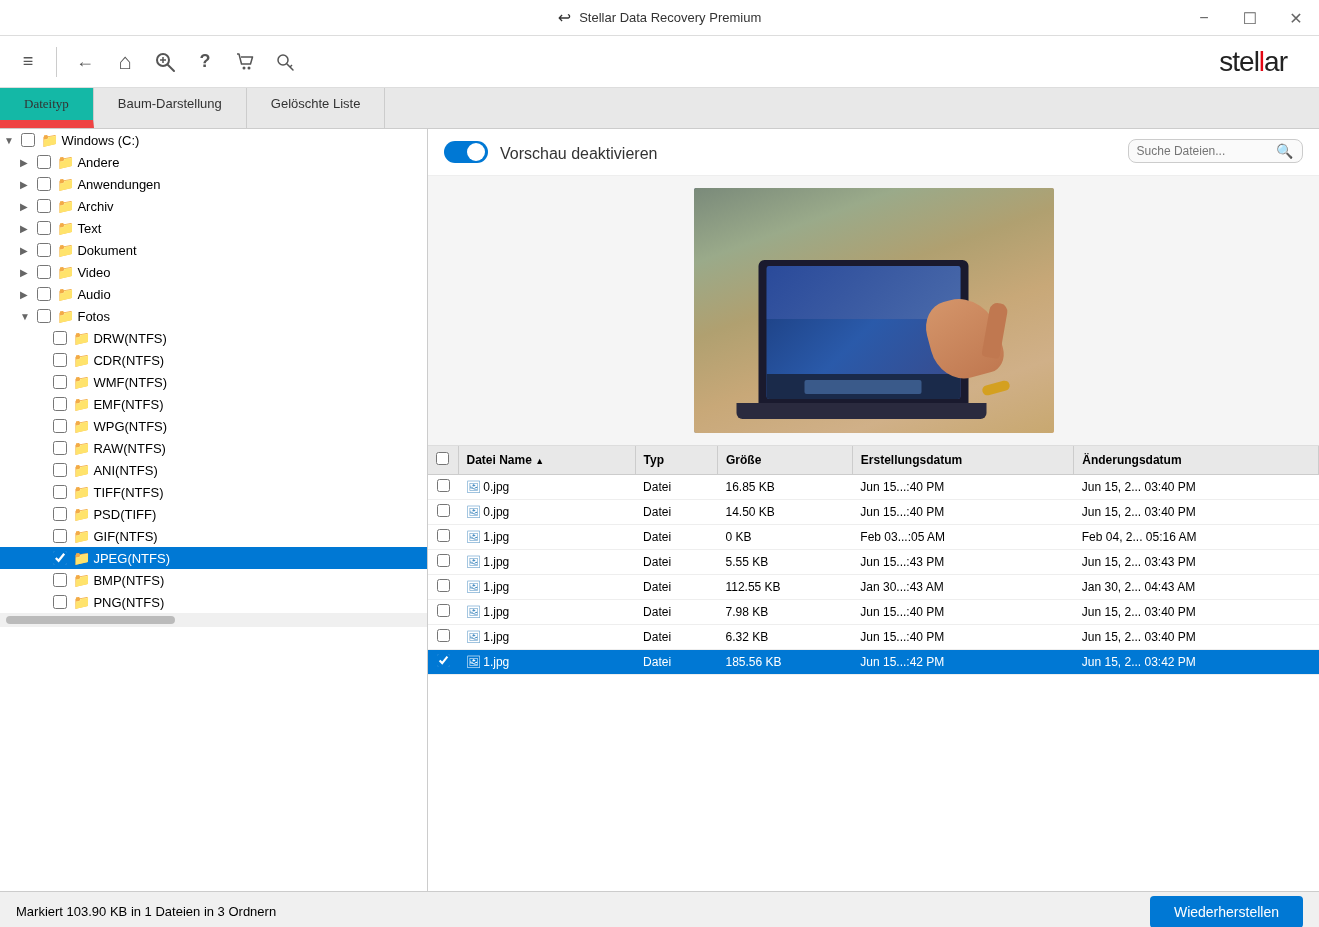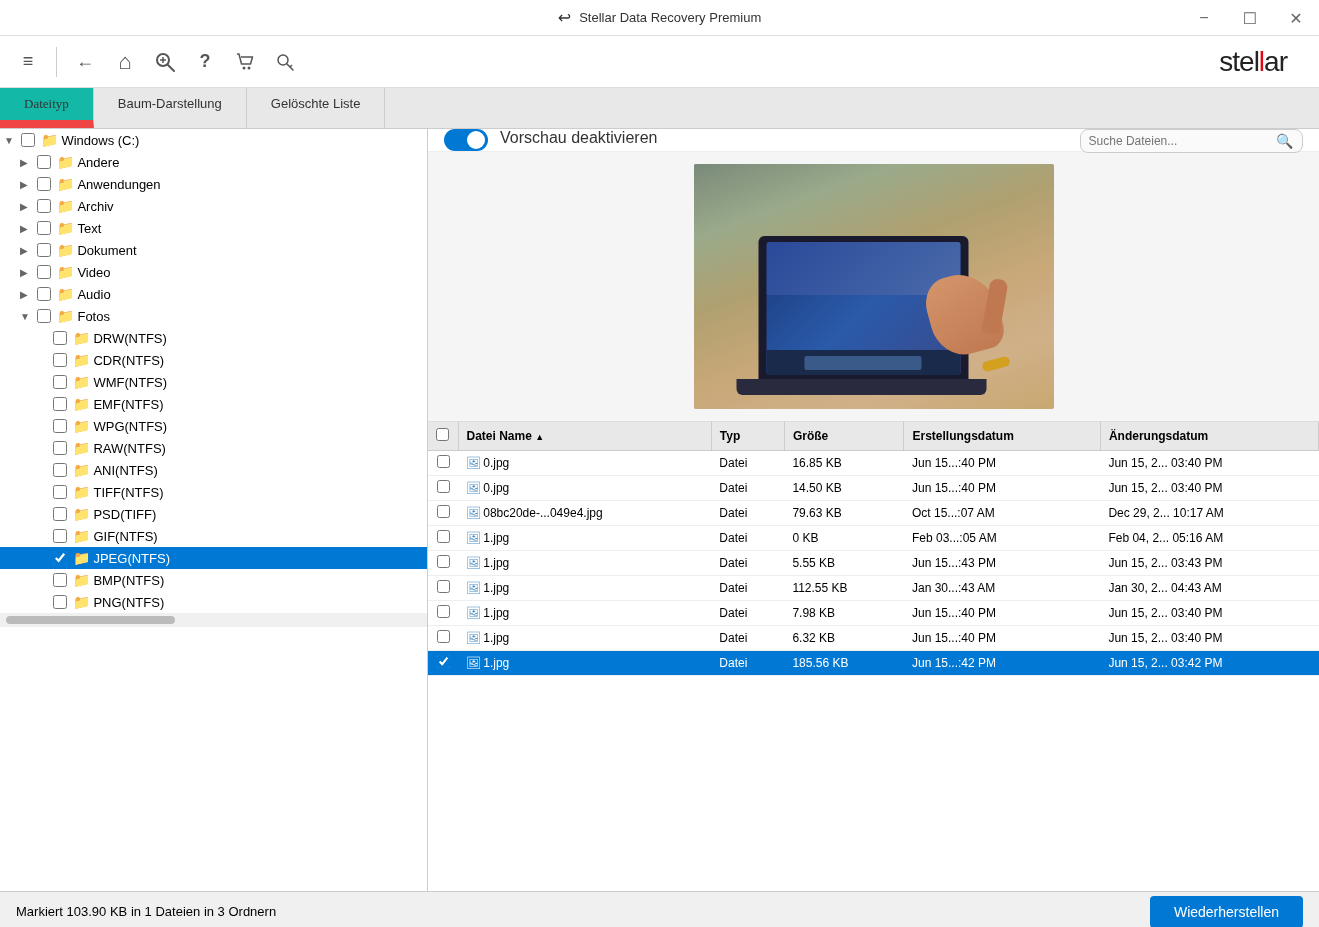--- a/index.html
+++ b/index.html
@@ -121,22 +121,22 @@
     
     .content {
       flex: 1;
       background: #fff;
       display: flex;
       flex-direction: column;
       overflow: hidden;
     }
     .preview-header {
       display: flex;
-      align-items: flex-start;
-      padding: 0 16px;
+      align-items: flex-end;
+      padding: 12px 16px;
       gap: 12px;
       border-bottom: 1px solid #eee;
       position: relative;
     }
     .toggle-switch {
       width: 44px;
       height: 22px;
       background: #0078d4;
       border-radius: 11px;
       position: relative;
@@ -159,21 +159,20 @@
     }
     .search-box {
       position: absolute;
       right: 16px;
       display: flex;
       align-items: center;
       border: 1px solid #ccc;
       border-radius: 8px;
       padding: 3px 8px;
       background: #fafafa;
-      gap: 48px;
     }
     .search-box input {
       border: none;
       background: transparent;
       outline: none;
       font-size: 12px;
       width: 140px;
     }
     .search-icon-char { color: #888; font-size: 14px; }
 
@@ -571,32 +570,20 @@
       <td>Datei</td>
       <td>14.50 KB</td>
       <td>Jun 15...:40 PM</td>
       <td>Jun 15, 2... 03:40 PM</td>
     </tr>
             <tr>
       <td class="td-check">
         <input type="checkbox" style="accent-color: rgb(0, 120, 212);">
       </td>
       <td>
-        <span class="file-icon">🖼</span>08bc20de-...049e4.jpg
-      </td>
-      <td>Datei</td>
-      <td>79.63 KB</td>
-      <td>Oct 15...:07 AM</td>
-      <td>Dec 29, 2... 10:17 AM</td>
-    </tr>
-            <tr>
-      <td class="td-check">
-        <input type="checkbox" style="accent-color: rgb(0, 120, 212);">
-      </td>
-      <td>
         <span class="file-icon">🖼</span>1.jpg
       </td>
       <td>Datei</td>
       <td>0 KB</td>
       <td>Feb 03...:05 AM</td>
       <td>Feb 04, 2... 05:16 AM</td>
     </tr>
             <tr>
       <td class="td-check">
         <input type="checkbox" style="accent-color: rgb(0, 120, 212);">

